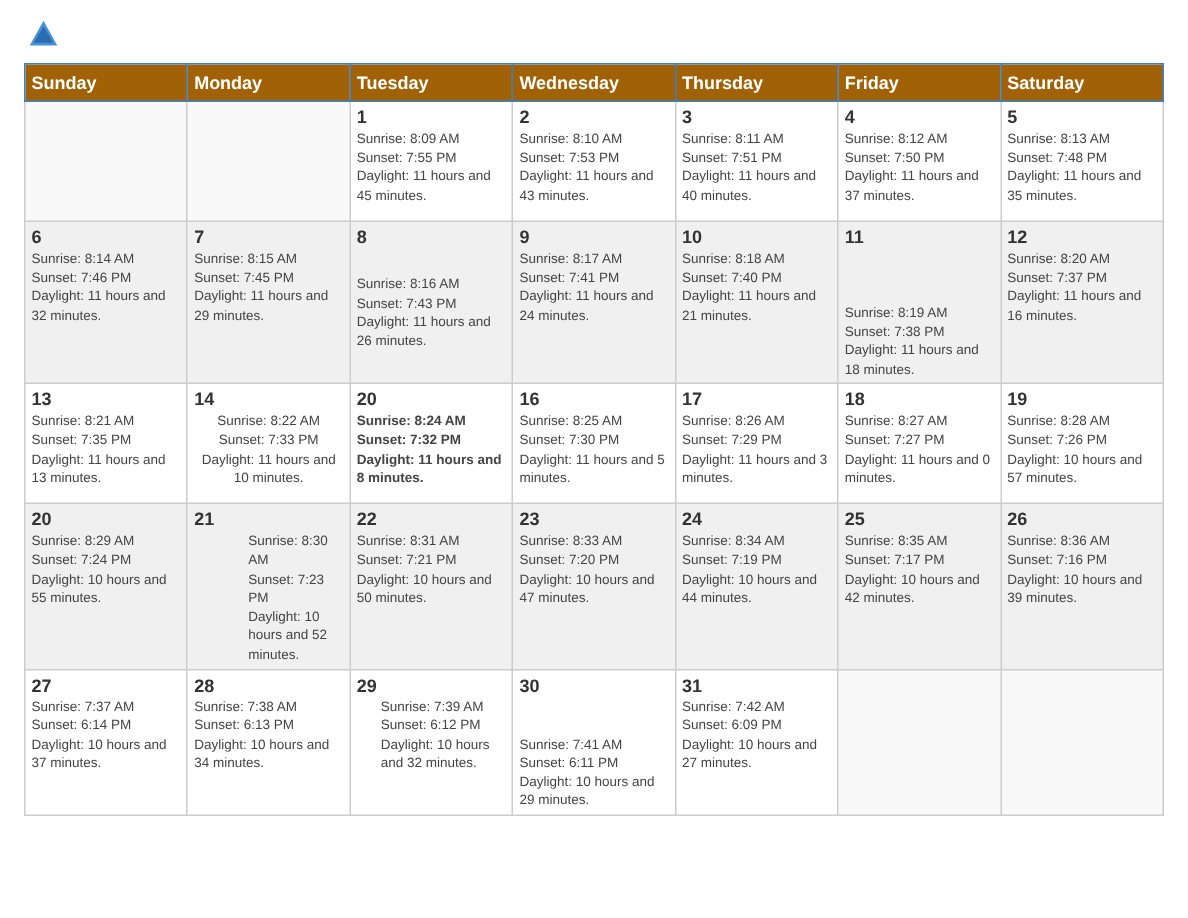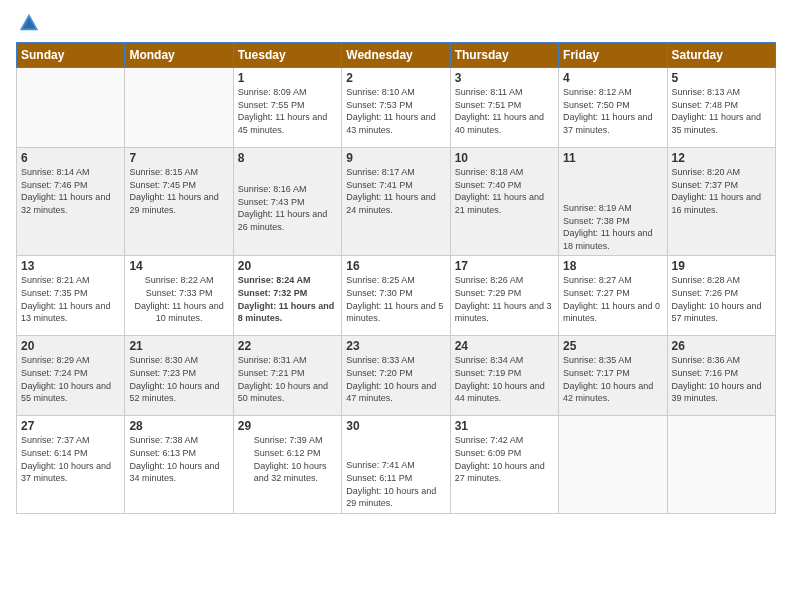--- a/index.html
+++ b/index.html
@@ -259,21 +259,21 @@
         </tr>
         <tr class="alt-row">
           <td>
             <span class="day-num">20</span>
             <div class="day-info" style="white-space: pre-line;">Sunrise: 8:29 AM
 Sunset: 7:24 PM
 Daylight: 10 hours and 55 minutes.</div>
           </td>
           <td>
             <span class="day-num">21</span>
-            <div class="day-info" style="white-space: pre-line;">Sunrise: 8:30 AM
+            <div class="day-info" style="white-space: pre-line; margin-left: 36px;">Sunrise: 8:30 AM
 Sunset: 7:23 PM
 Daylight: 10 hours and 52 minutes.</div>
           </td>
           <td>
             <span class="day-num">22</span>
             <div class="day-info" style="white-space: pre-line;">Sunrise: 8:31 AM
 Sunset: 7:21 PM
 Daylight: 10 hours and 50 minutes.</div>
           </td>
           <td>

